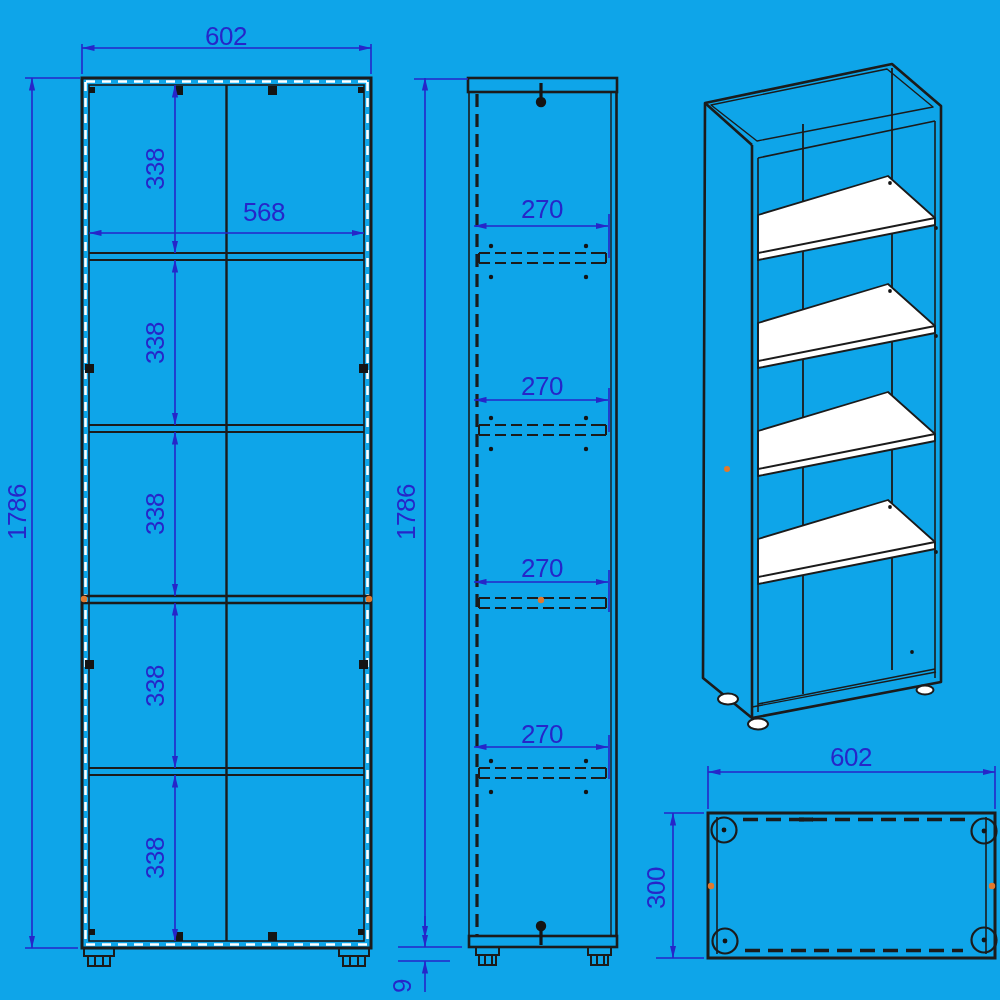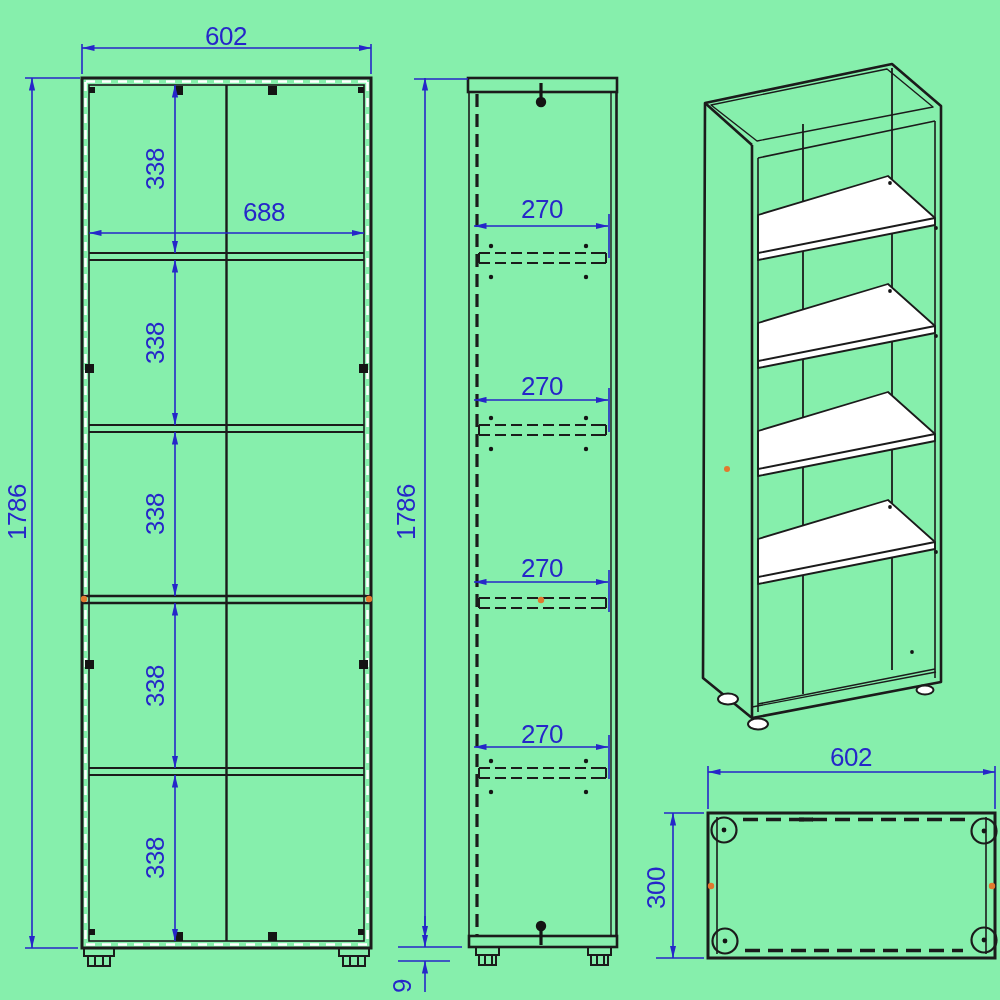--- a/index.html
+++ b/index.html
@@ -1,17 +1,17 @@
 <!DOCTYPE html>
 <html><head>
 <meta charset="utf-8">
 <style>
   html,body{margin:0;padding:0;}
   body{background:#ffffff;font-family:"Liberation Sans","DejaVu Sans",sans-serif;}
-  .stage{position:relative;width:1000px;height:1000px;background:#86efac;overflow:hidden;}
+  .stage{position:relative;width:1000px;height:1000px;background:#0ea5e9;overflow:hidden;}
   .stage svg{position:absolute;left:0;top:0;}
   .dim{
     position:absolute;
     color:#2626c9;
     font-size:26px;
     line-height:1;
     white-space:nowrap;
     transform:translate(-50%,-50%);
     letter-spacing:-0.5px;
   }
@@ -263,21 +263,21 @@
         <path d="M995,809 V766"></path>
     <line x1="708" y1="772" x2="995" y2="772" marker-start="url(#ah)" marker-end="url(#ah)"></line>
 
     <path d="M704,813 H664"></path>
         <path d="M704,958 H656"></path>
     <line x1="673" y1="813" x2="673" y2="958" marker-start="url(#ah)" marker-end="url(#ah)"></line>
   </g>
 </svg>
 
   <span class="dim" style="left:226px;top:36px">602</span>
-  <span class="dim" style="left:264px;top:212px">688</span>
+  <span class="dim" style="left:264px;top:212px">568</span>
   <span class="dim rot" style="left:17px;top:512px">1786</span>
   <span class="dim rot" style="left:155px;top:169px">338</span>
   <span class="dim rot" style="left:155px;top:343px">338</span>
   <span class="dim rot" style="left:155px;top:514px">338</span>
   <span class="dim rot" style="left:155px;top:686px">338</span>
   <span class="dim rot" style="left:155px;top:858px">338</span>
 
   <span class="dim rot" style="left:406px;top:512px">1786</span>
   <span class="dim" style="left:542px;top:209px">270</span>
   <span class="dim" style="left:542px;top:386px">270</span>

